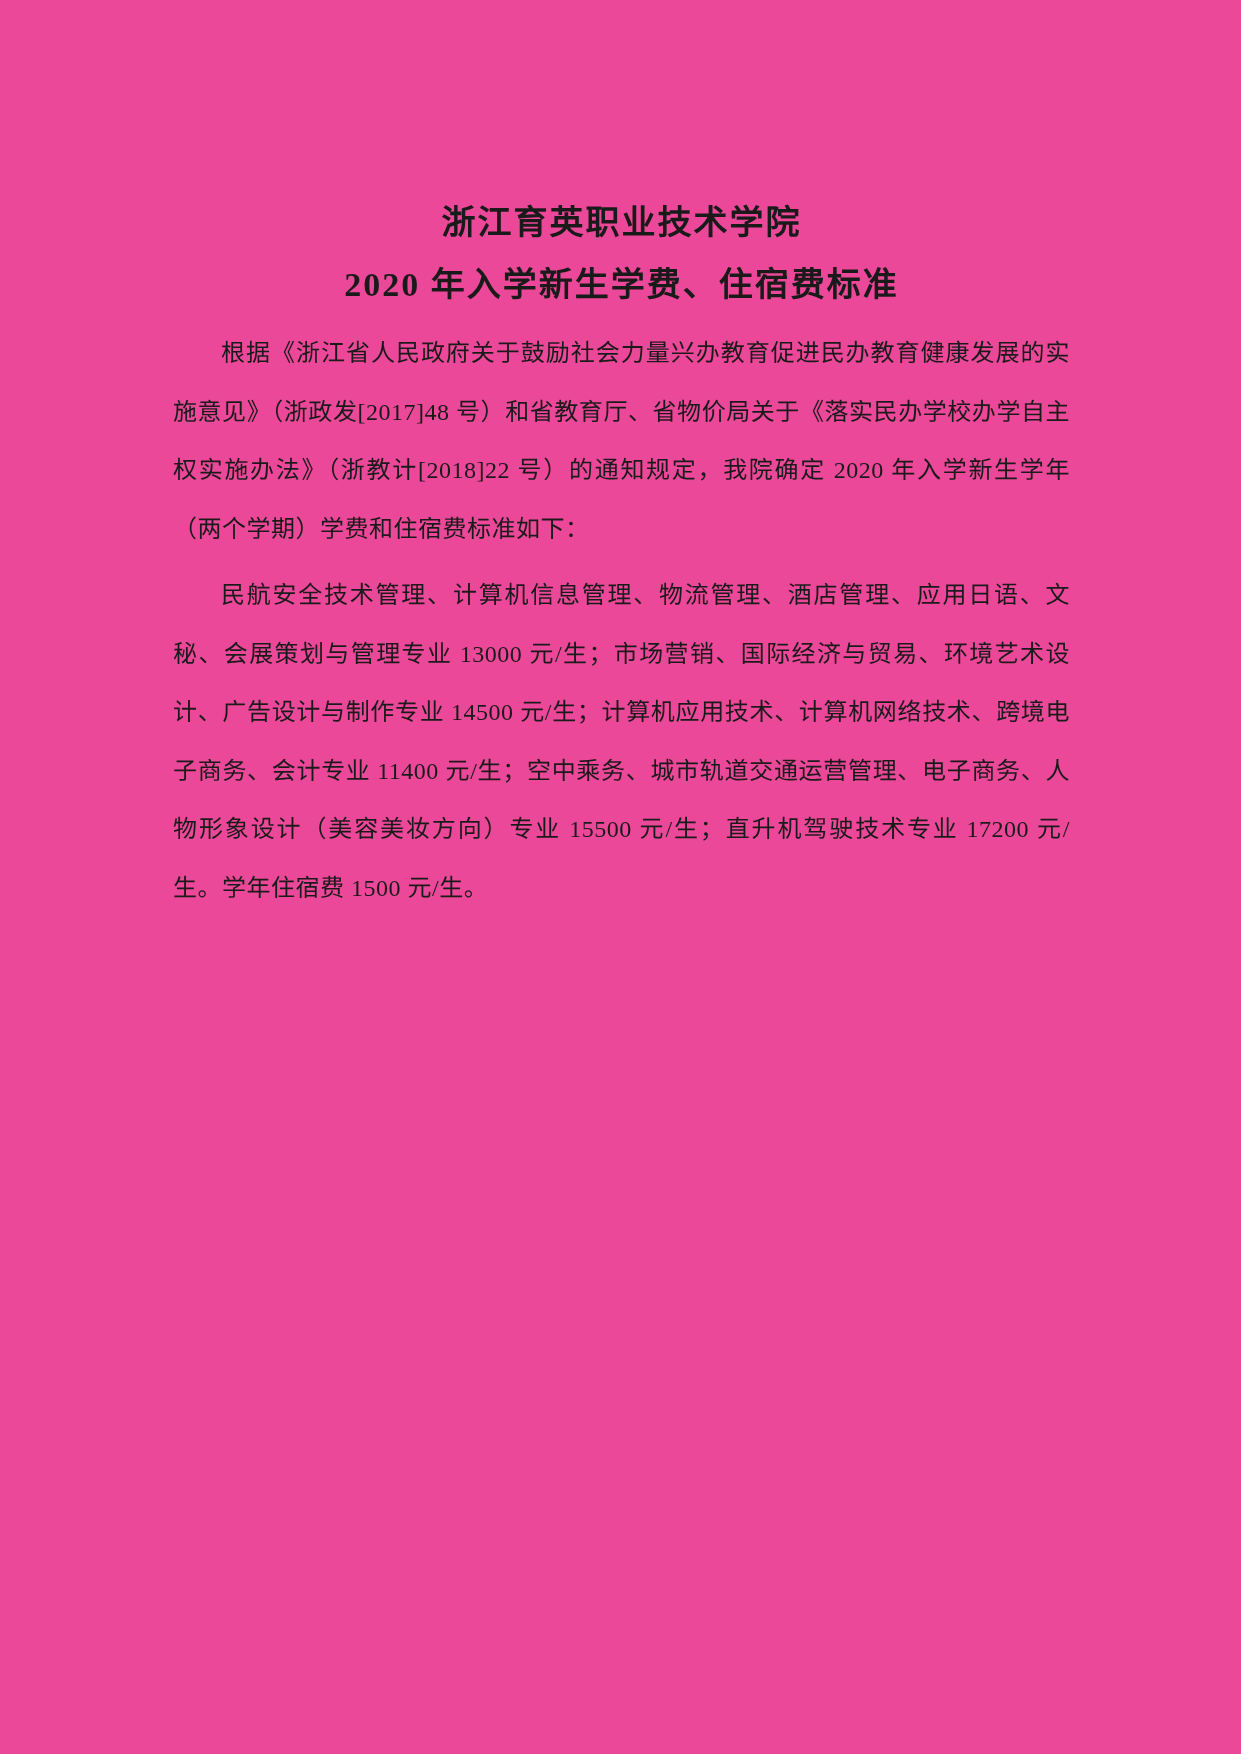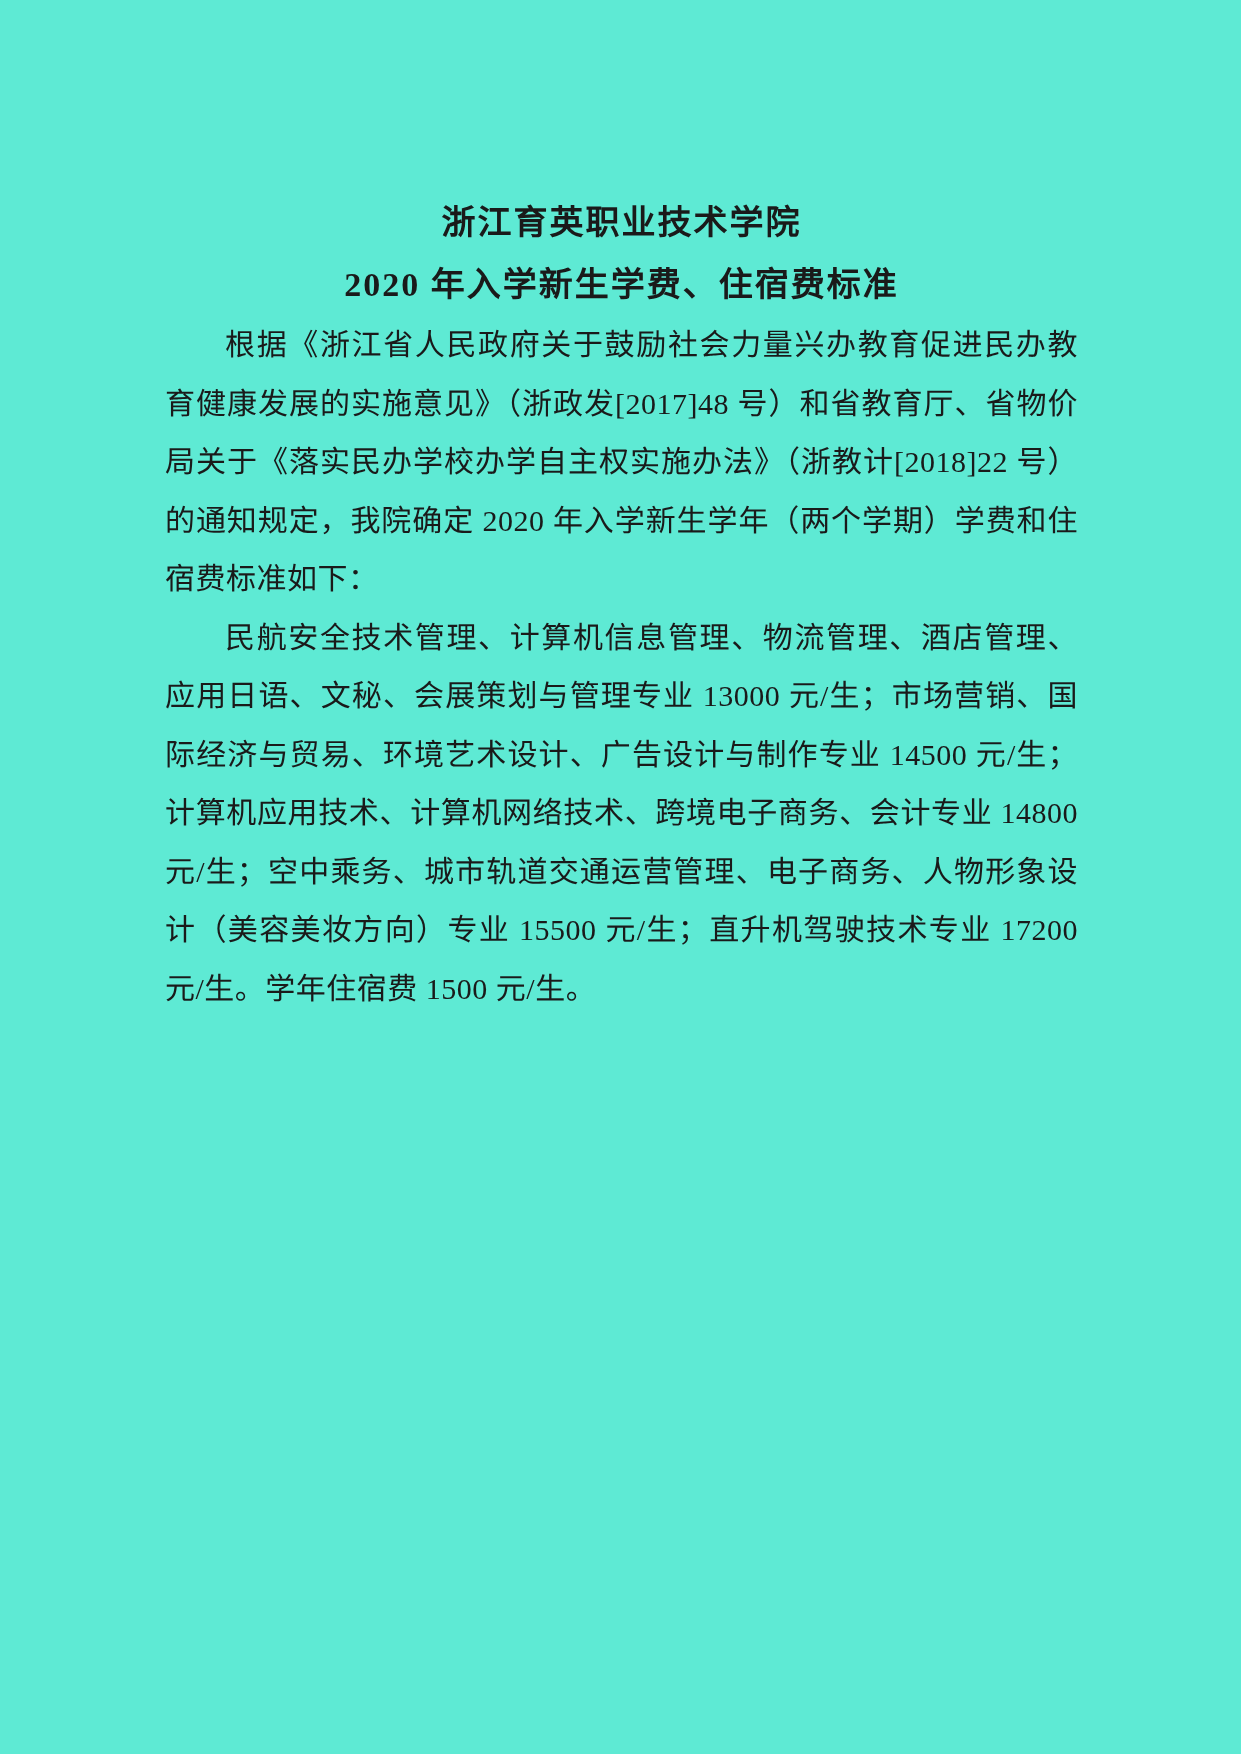--- a/index.html
+++ b/index.html
@@ -5,21 +5,21 @@
   html, body {
     margin: 0;
     padding: 0;
     background: #ffffff;
   }
   .page {
     position: relative;
     width: 1241px;
     height: 1754px;
     margin: 0 auto;
-    background: #5eead4;
+    background: #ec4899;
     color: #1a1a1a;
     font-family: "Liberation Serif", "DejaVu Serif", serif;
     box-sizing: border-box;
     padding: 192px 163px 0 165px;
     overflow: hidden;
   }
   .doc-title {
     text-align: center;
     font-weight: bold;
     font-size: 34px;
@@ -27,31 +27,31 @@
     letter-spacing: 2px;
     margin: 0;
   }
   .doc-date {
     font-size: 30px;
     line-height: 60px;
     margin: 0 0 0 436px;
     letter-spacing: 1px;
   }
   .doc-paragraph {
-    font-size: 30px;
+    font-size: 24px;
     line-height: 58.5px;
     text-align: justify;
     text-justify: inter-character;
     text-indent: 2em;
     letter-spacing: 0.5px;
-    margin: 0;
+    margin: 8px;
     word-break: break-all;
   }
 </style>
 </head>
 <body>
 
 <div class="page">
   <h1 class="doc-title">浙江育英职业技术学院</h1>
   <h1 class="doc-title">2020 年入学新生学费、住宿费标准</h1>
   <p class="doc-paragraph">根据《浙江省人民政府关于鼓励社会力量兴办教育促进民办教育健康发展的实施意见》（浙政发[2017]48 号）和省教育厅、省物价局关于《落实民办学校办学自主权实施办法》（浙教计[2018]22 号）的通知规定，我院确定 2020 年入学新生学年（两个学期）学费和住宿费标准如下：</p>
-  <p class="doc-paragraph">民航安全技术管理、计算机信息管理、物流管理、酒店管理、应用日语、文秘、会展策划与管理专业 13000 元/生；市场营销、国际经济与贸易、环境艺术设计、广告设计与制作专业 14500 元/生；计算机应用技术、计算机网络技术、跨境电子商务、会计专业 14800 元/生；空中乘务、城市轨道交通运营管理、电子商务、人物形象设计（美容美妆方向）专业 15500 元/生；直升机驾驶技术专业 17200 元/生。学年住宿费 1500 元/生。</p>
+  <p class="doc-paragraph">民航安全技术管理、计算机信息管理、物流管理、酒店管理、应用日语、文秘、会展策划与管理专业 13000 元/生；市场营销、国际经济与贸易、环境艺术设计、广告设计与制作专业 14500 元/生；计算机应用技术、计算机网络技术、跨境电子商务、会计专业 11400 元/生；空中乘务、城市轨道交通运营管理、电子商务、人物形象设计（美容美妆方向）专业 15500 元/生；直升机驾驶技术专业 17200 元/生。学年住宿费 1500 元/生。</p>
 </div>
 
 </body></html>

